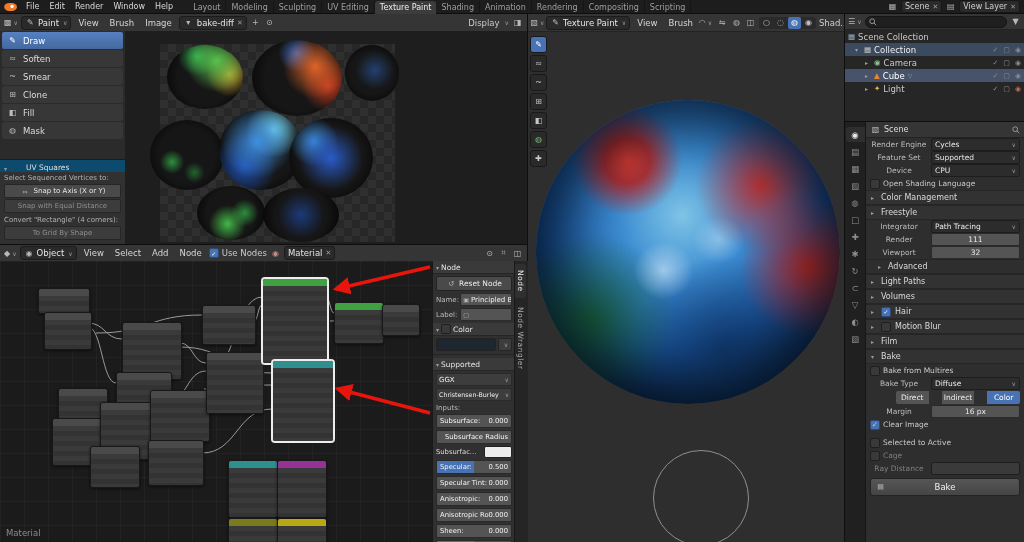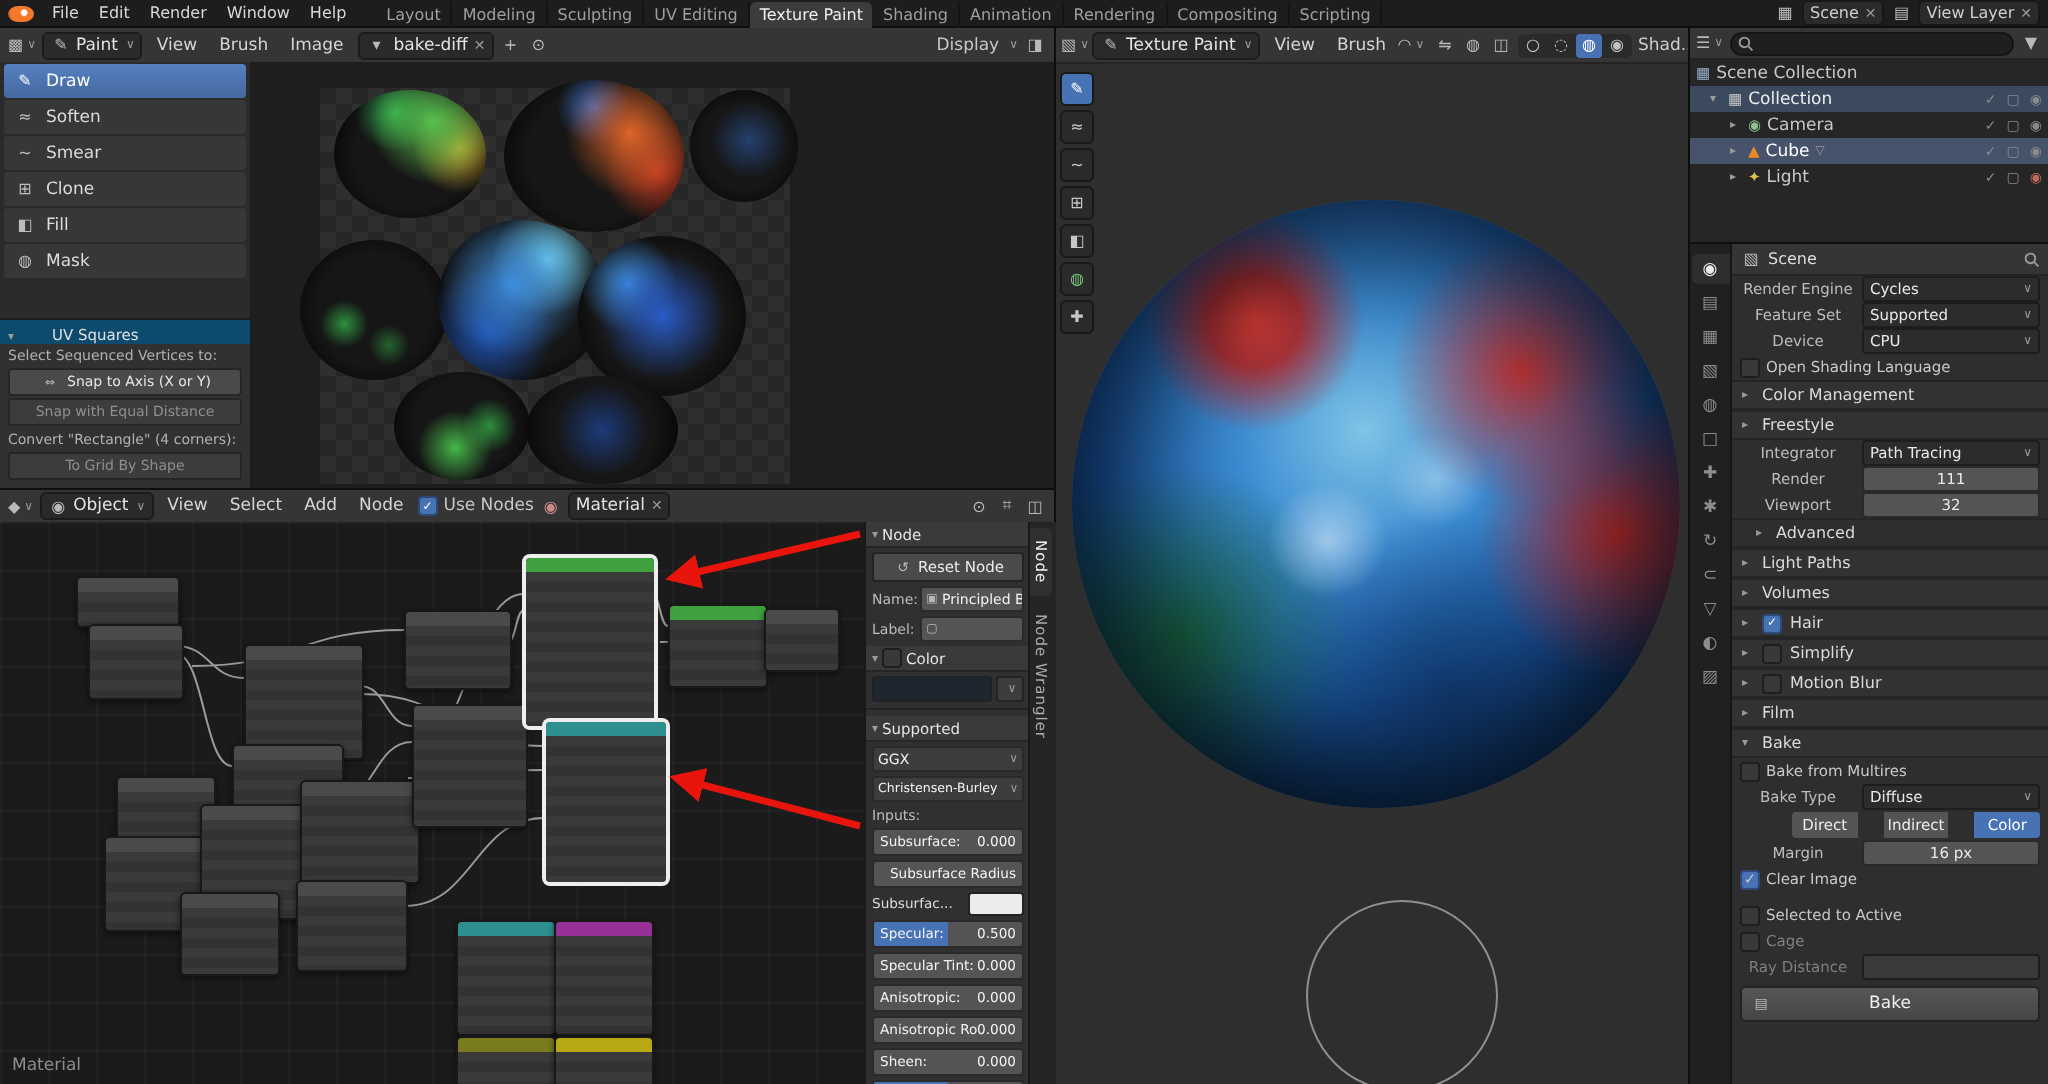--- a/index.html
+++ b/index.html
@@ -691,25 +691,20 @@
             <span>Volumes</span>
           </div>
         <div class="phead">
             <span class="tri">▸</span>
             <span class="cb on">✓</span>
             <span>Hair</span>
           </div>
         <div class="phead">
             <span class="tri">▸</span>
             <span class="cb"></span>
-            <span>Simplify</span>
-          </div>
-        <div class="phead">
-            <span class="tri">▸</span>
-            <span class="cb"></span>
             <span>Motion Blur</span>
           </div>
         <div class="phead">
             <span class="tri">▸</span>
             <span>Film</span>
           </div>
         <div class="phead">
             <span class="tri">▾</span>
             <span>Bake</span>
           </div>

